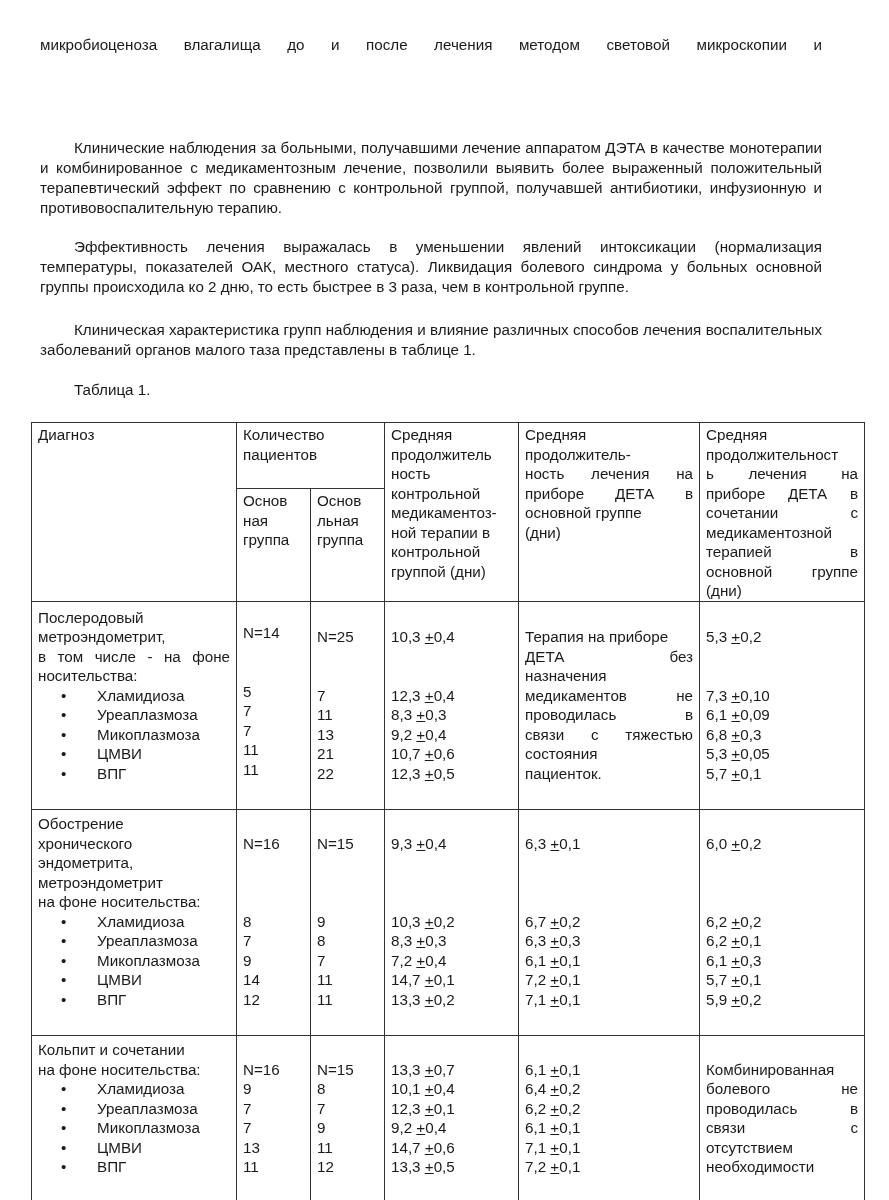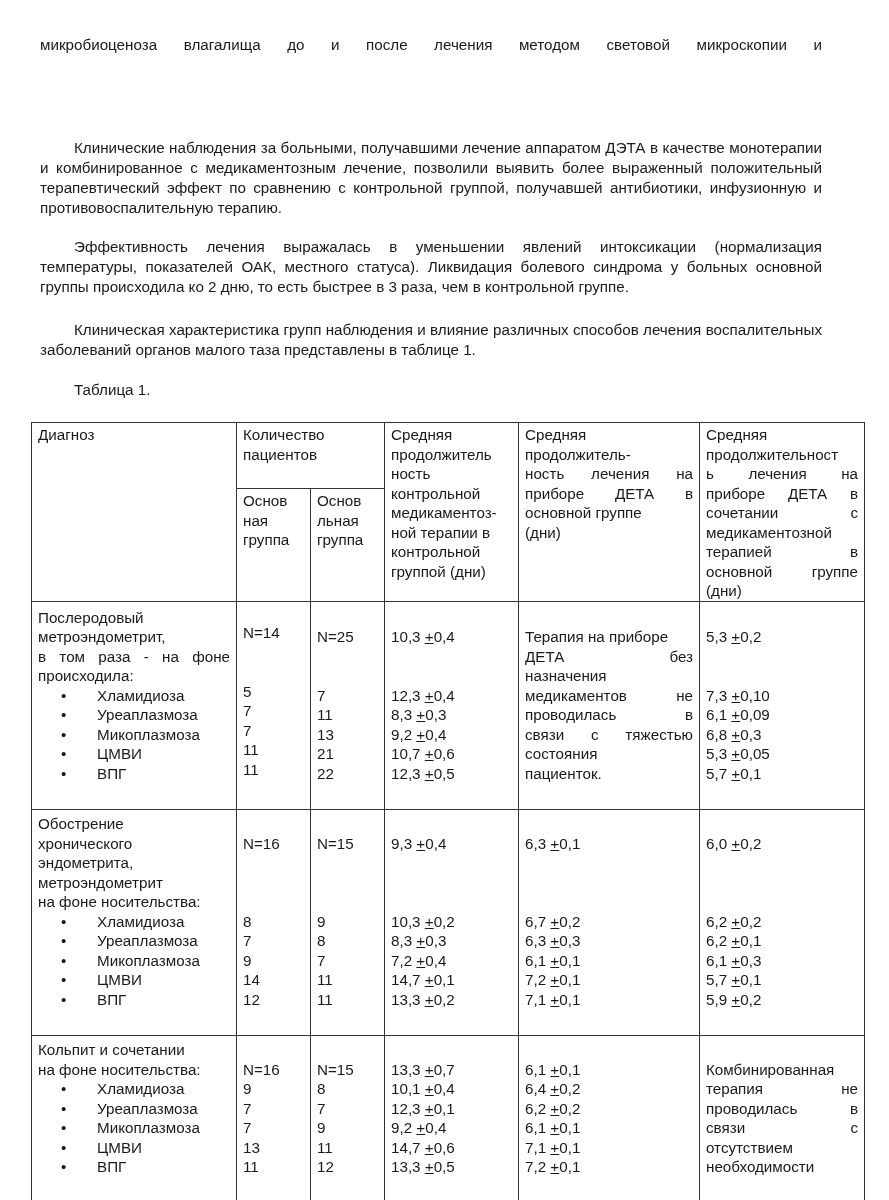--- a/index.html
+++ b/index.html
@@ -94,22 +94,22 @@
         <td class="hd cell-lines">
           <div>Основ</div>
           <div>льная</div>
           <div>группа</div>
         </td>
       </tr>
       <tr>
         <td style="padding-top:6px;padding-bottom:26px">
           <div class="" style="white-space:nowrap;height:19.5px">Послеродовый</div>
           <div class="" style="white-space:nowrap;height:19.5px">метроэндометрит,</div>
-          <div class="jlast" style="white-space:nowrap;height:19.5px">в том раза - на фоне</div>
-          <div class="" style="white-space:nowrap;height:19.5px">происходила:</div>
+          <div class="jlast" style="white-space:nowrap;height:19.5px">в том числе - на фоне</div>
+          <div class="" style="white-space:nowrap;height:19.5px">носительства:</div>
           <ul class="bullets">
             <li><span class="dot">•</span><span>Хламидиоза</span></li>
             <li><span class="dot">•</span><span>Уреаплазмоза</span></li>
             <li><span class="dot">•</span><span>Микоплазмоза</span></li>
             <li><span class="dot">•</span><span>ЦМВИ</span></li>
             <li><span class="dot">•</span><span>ВПГ</span></li>
           </ul>
         </td>
         <td class="cell-lines" style="padding-top:2px;padding-bottom:26px">
           <div class="gap"></div>
@@ -287,21 +287,21 @@
           <div><span>6,1 </span><span class="pm">+</span><span>0,1</span></div>
           <div><span>6,4 </span><span class="pm">+</span><span>0,2</span></div>
           <div><span>6,2 </span><span class="pm">+</span><span>0,2</span></div>
           <div><span>6,1 </span><span class="pm">+</span><span>0,1</span></div>
           <div><span>7,1 </span><span class="pm">+</span><span>0,1</span></div>
           <div><span>7,2 </span><span class="pm">+</span><span>0,1</span></div>
         </td>
         <td style="padding-top:4px;padding-bottom:28px">
           <div class="gap"></div>
           <div class="" style="white-space:nowrap;height:19.5px">Комбинированная</div>
-          <div class="jlast" style="white-space:nowrap;height:19.5px">терапия не</div>
+          <div class="jlast" style="white-space:nowrap;height:19.5px">болевого не</div>
           <div class="jlast" style="white-space:nowrap;height:19.5px">проводилась в</div>
           <div class="jlast" style="white-space:nowrap;height:19.5px">связи с</div>
           <div class="" style="white-space:nowrap;height:19.5px">отсутствием</div>
           <div class="" style="white-space:nowrap;height:19.5px">необходимости</div>
         </td>
       </tr>
     </tbody>
 </table>
 
 </body></html>

